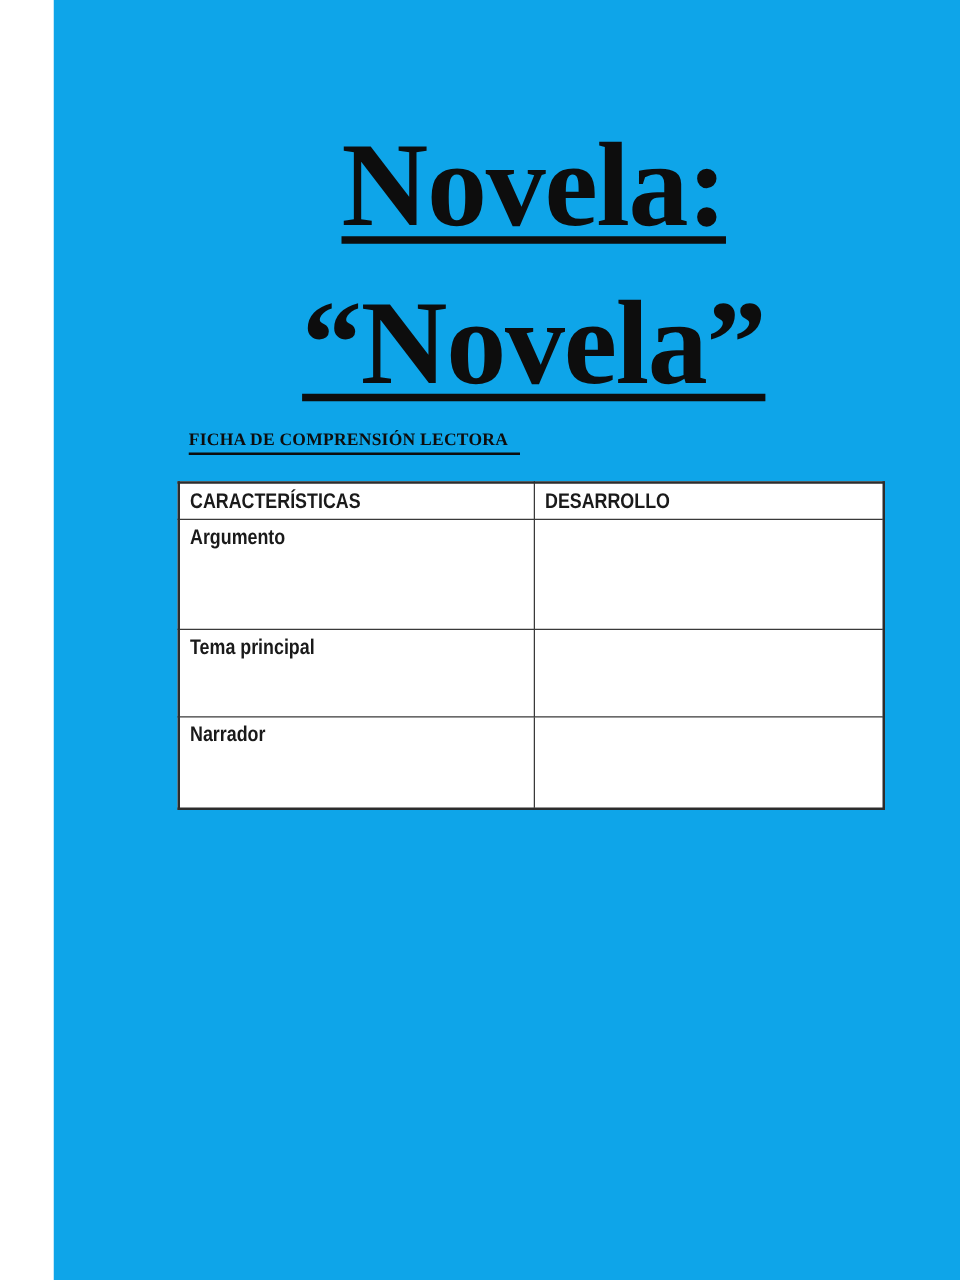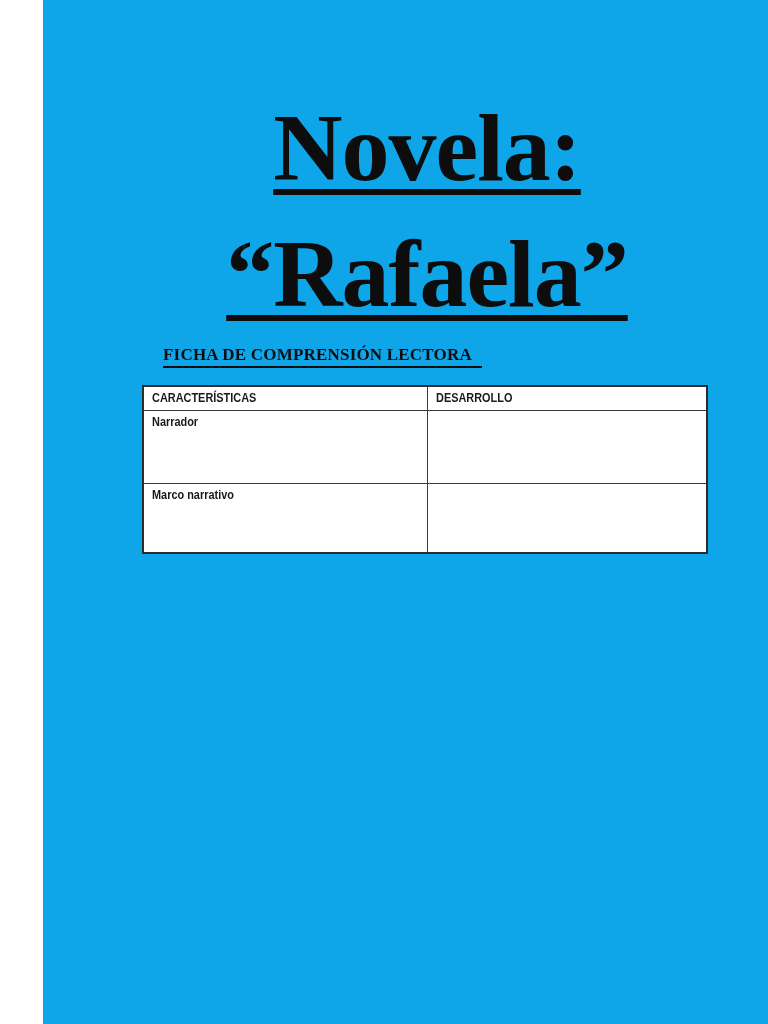--- a/index.html
+++ b/index.html
@@ -15,40 +15,40 @@
     letter-spacing: -1px; color: #0d0d0d; white-space: nowrap;
   }
   .doc-title .u {
     text-decoration: underline;
     text-decoration-thickness: 6px;
     text-underline-offset: 9px;
   }
   .title-1 { top: 100px; }
   .title-2 { top: 226px; }
   .section-heading {
-    position: absolute; left: 120px; top: 345px;
-    font-size: 17px; font-weight: 700; color: #0d0d0d;
+    position: absolute; left: 108px; top: 345px;
+    font-size: 14px; font-weight: 700; color: #0d0d0d;
     letter-spacing: 0.2px;
   }
   .section-heading .hu {
     display: inline-block;
     border-bottom: 2px solid #0d0d0d;
     padding-bottom: 1px; padding-right: 10px;
   }
   table.ficha {
     position: absolute; left: 99px; top: 385px; width: 564px;
     border-collapse: collapse; table-layout: fixed;
     font-family: "Liberation Sans", sans-serif;
     border: 2px solid #2d2d2d; background: #ffffff;
   }
   .ficha td {
     border: 1.5px solid #3a3a3a;
     vertical-align: top; text-align: left;
     padding: 3px 8px;
-    font-size: 13px; font-weight: 700; color: #1a1a1a;
+    font-size: 17px; font-weight: 700; color: #1a1a1a;
     overflow: hidden;
   }
   .ficha .cell-text {
     display: inline-block;
     transform: scaleX(0.84); transform-origin: 0 0;
     white-space: nowrap; line-height: 1.3;
   }
   .row-header { height: 18px; }
   .row-0 { height: 52px; }
   .row-1 { height: 70px; }
@@ -61,41 +61,45 @@
 </head>
 <body>
 
 <div class="page">
 
   <div class="doc-title title-1">
     <span class="u">Novela:</span>
   </div>
 
   <div class="doc-title title-2">
-    <span class="u">“Rafaela”</span>
+    <span class="u">“Novela”</span>
   </div>
 
   <div class="section-heading">
     <span class="hu">FICHA DE COMPRENSIÓN LECTORA</span>
   </div>
 
   <table class="ficha">
     <colgroup>
       <col style="width:284px">
       <col style="width:280px">
     </colgroup>
     <tbody>
       <tr class="row-header">
         <td><span class="cell-text">CARACTERÍSTICAS</span></td>
         <td><span class="cell-text">DESARROLLO</span></td>
       </tr>
+      <tr class="row-2">
+        <td><span class="cell-text">Argumento</span></td>
+        <td><span class="cell-text"></span></td>
+      </tr>
+      <tr class="row-3">
+        <td><span class="cell-text">Tema principal</span></td>
+        <td><span class="cell-text"></span></td>
+      </tr>
       <tr class="row-5">
         <td><span class="cell-text">Narrador</span></td>
-        <td><span class="cell-text"></span></td>
-      </tr>
-      <tr class="row-6">
-        <td><span class="cell-text">Marco narrativo</span></td>
         <td><span class="cell-text"></span></td>
       </tr>
     </tbody>
   </table>
 
 </div>
 
 </body></html>

